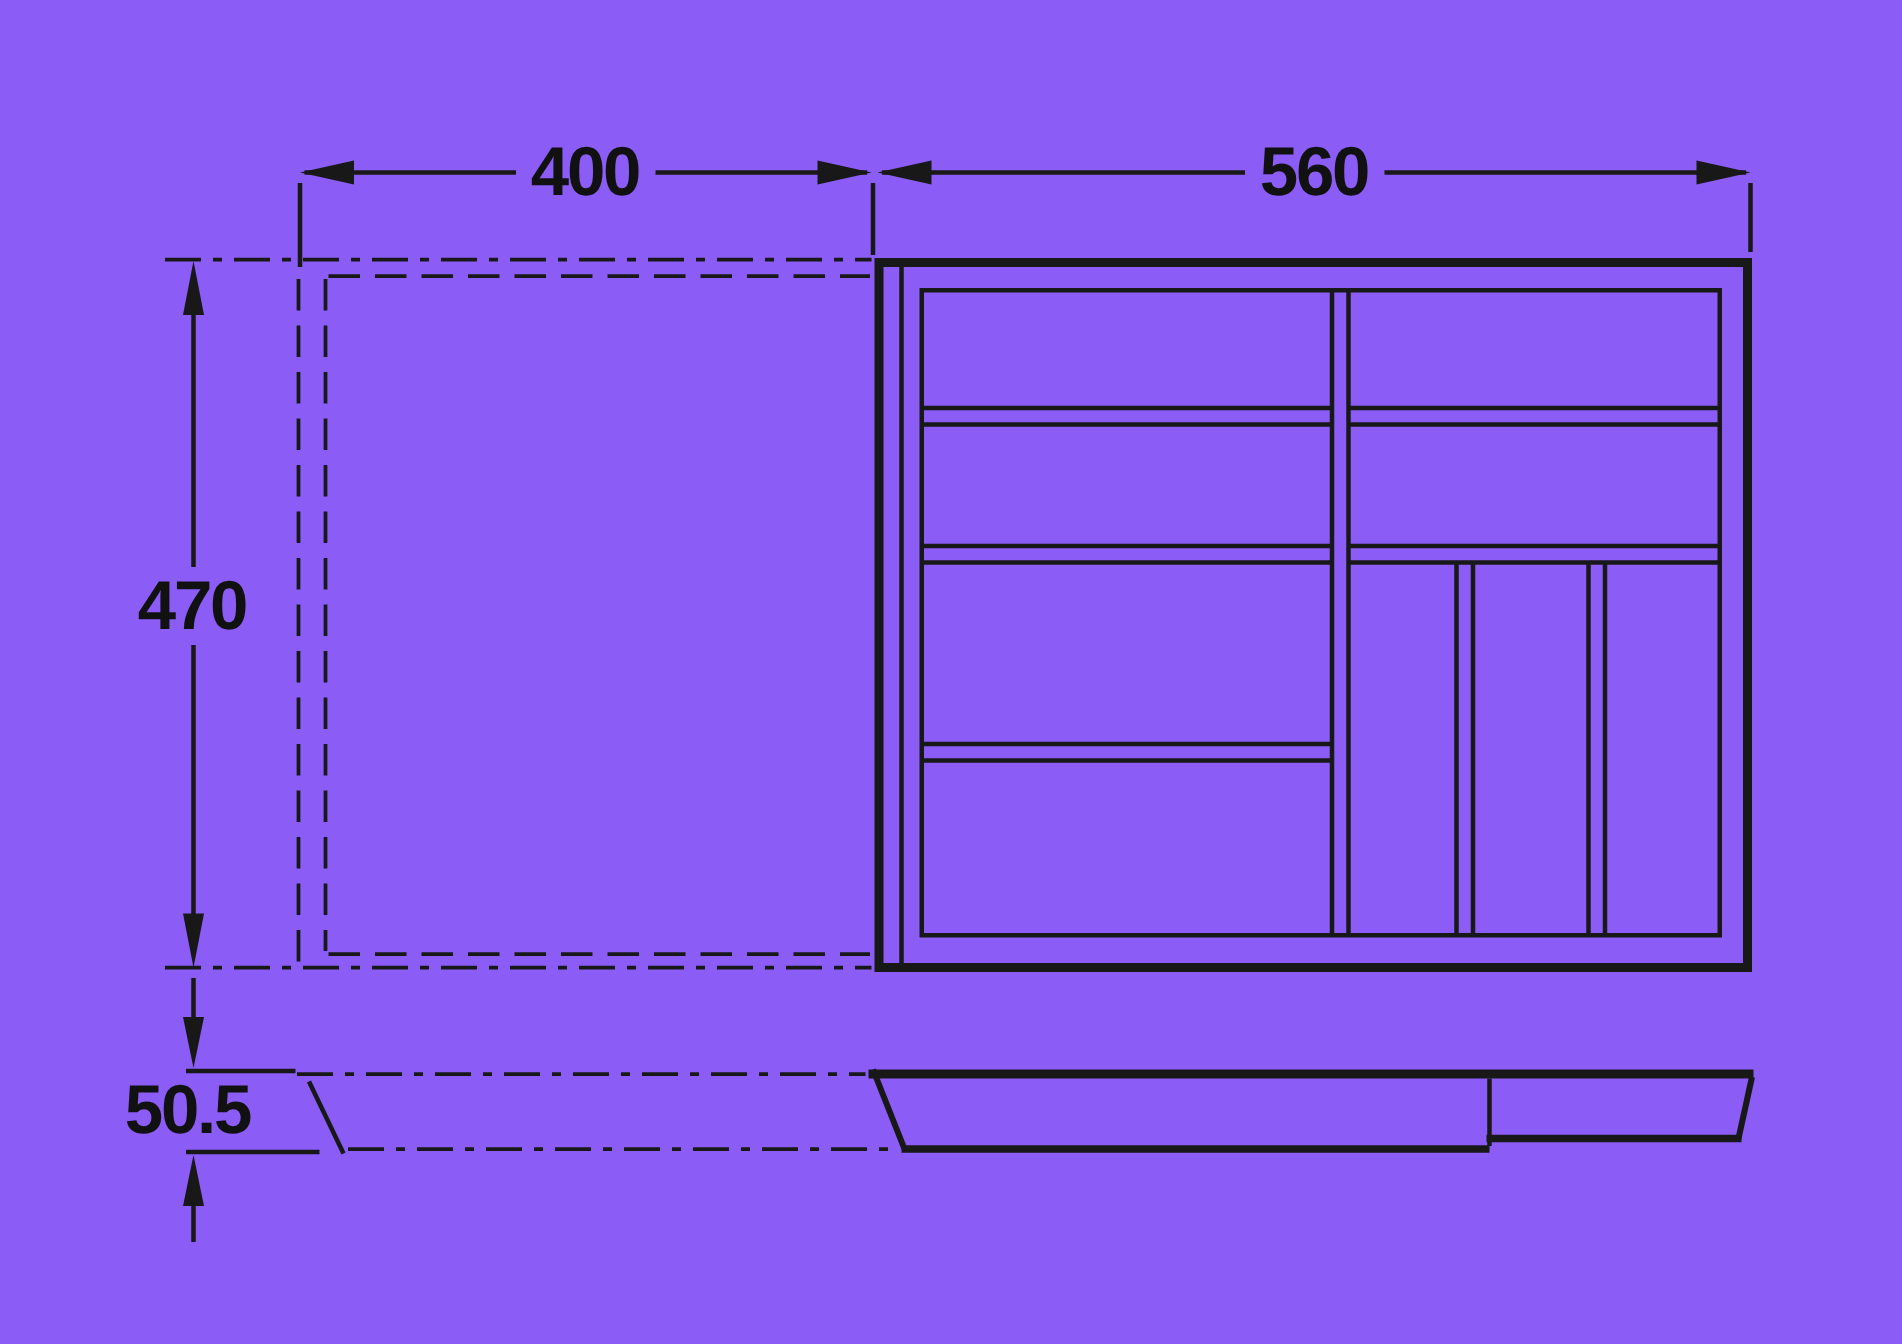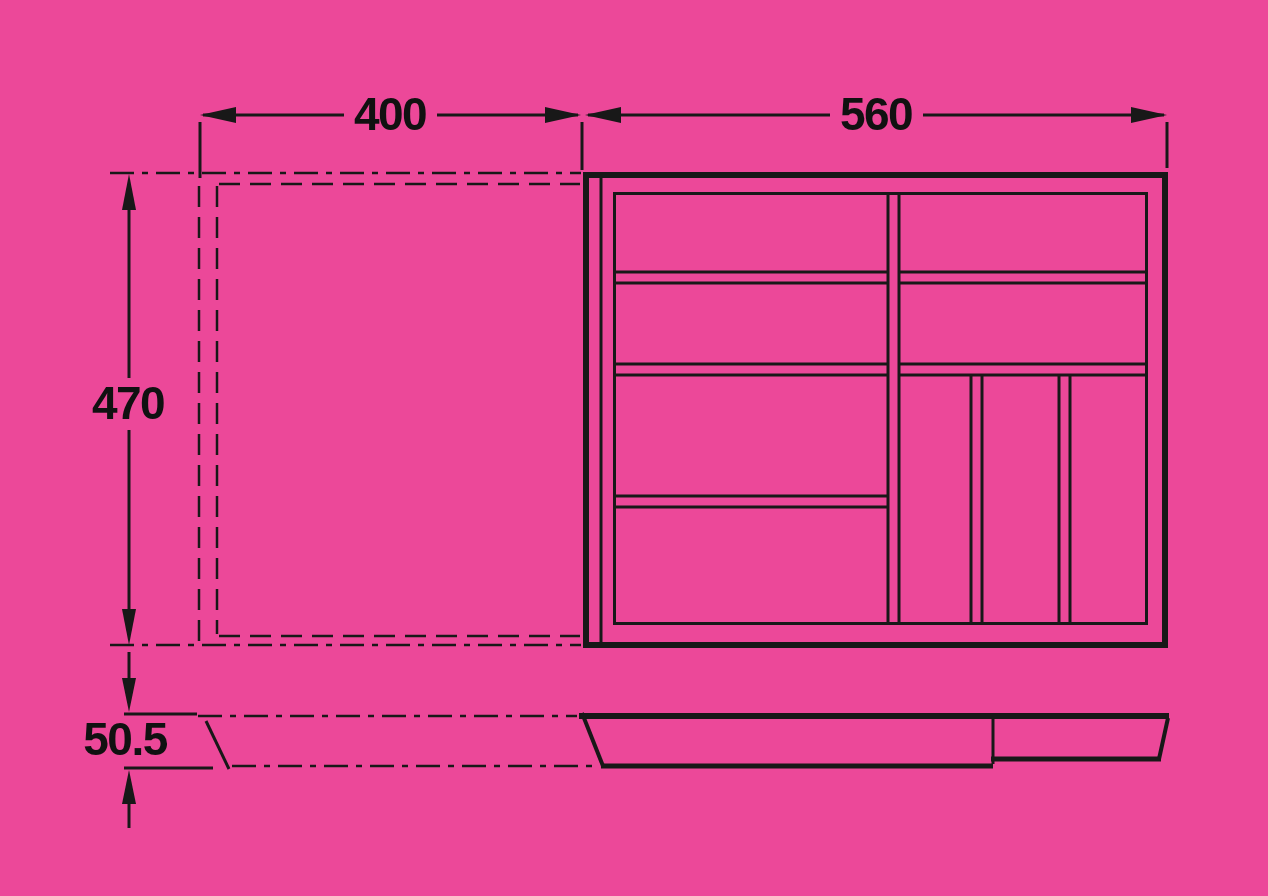--- a/index.html
+++ b/index.html
@@ -5,21 +5,21 @@
   html, body {
     margin: 0;
     padding: 0;
     background: #ffffff;
     font-family: "Liberation Sans", sans-serif;
   }
   .page {
     position: relative;
     width: 1268px;
     height: 896px;
-    background: #ec4899;
+    background: #8b5cf6;
     overflow: hidden;
   }
   svg { display: block; }
   .ln  { stroke: #181818; fill: none; }
   .w2  { stroke-width: 2.5; }
   .w3  { stroke-width: 3; }
   .w4  { stroke-width: 4; }
   .w5  { stroke-width: 5; }
   .w6  { stroke-width: 6; }
   .chain  { stroke-dasharray: 24 8 6 8; }

